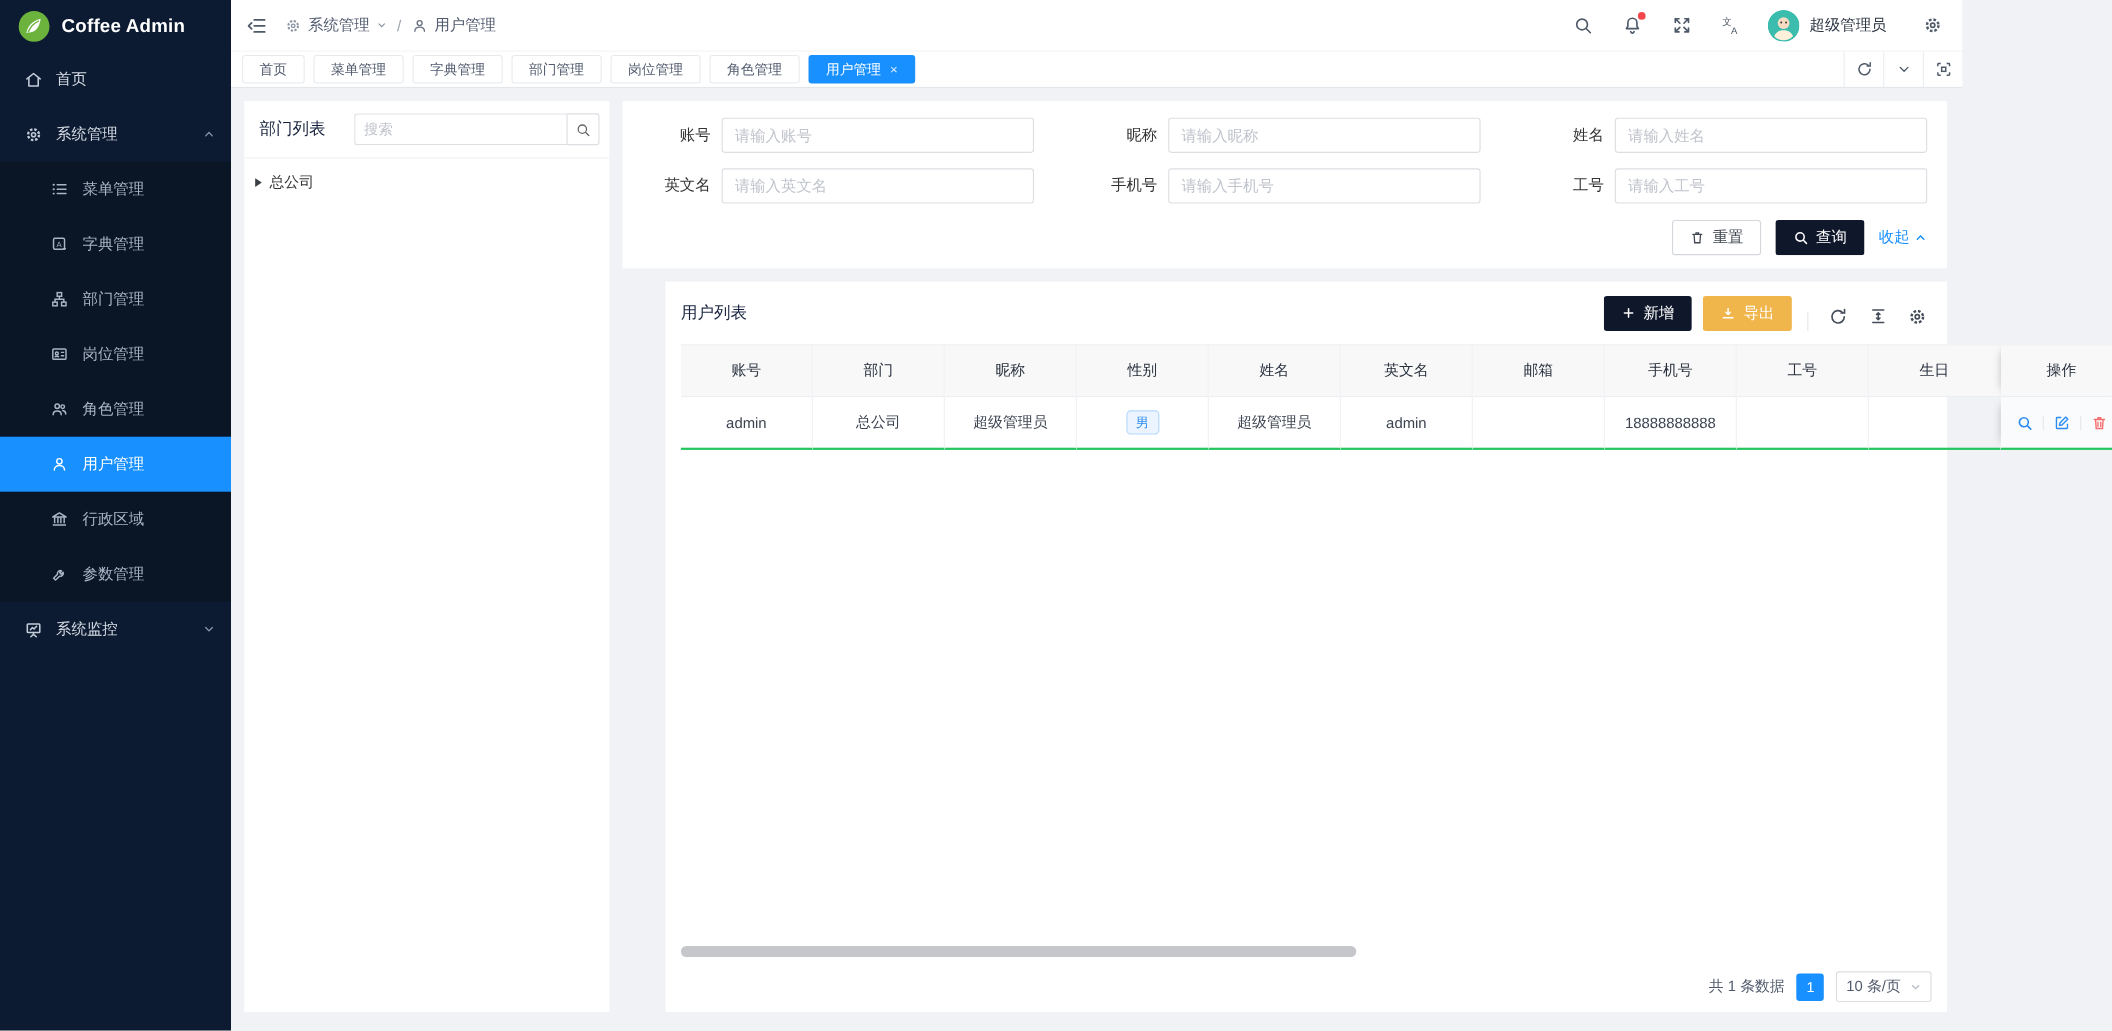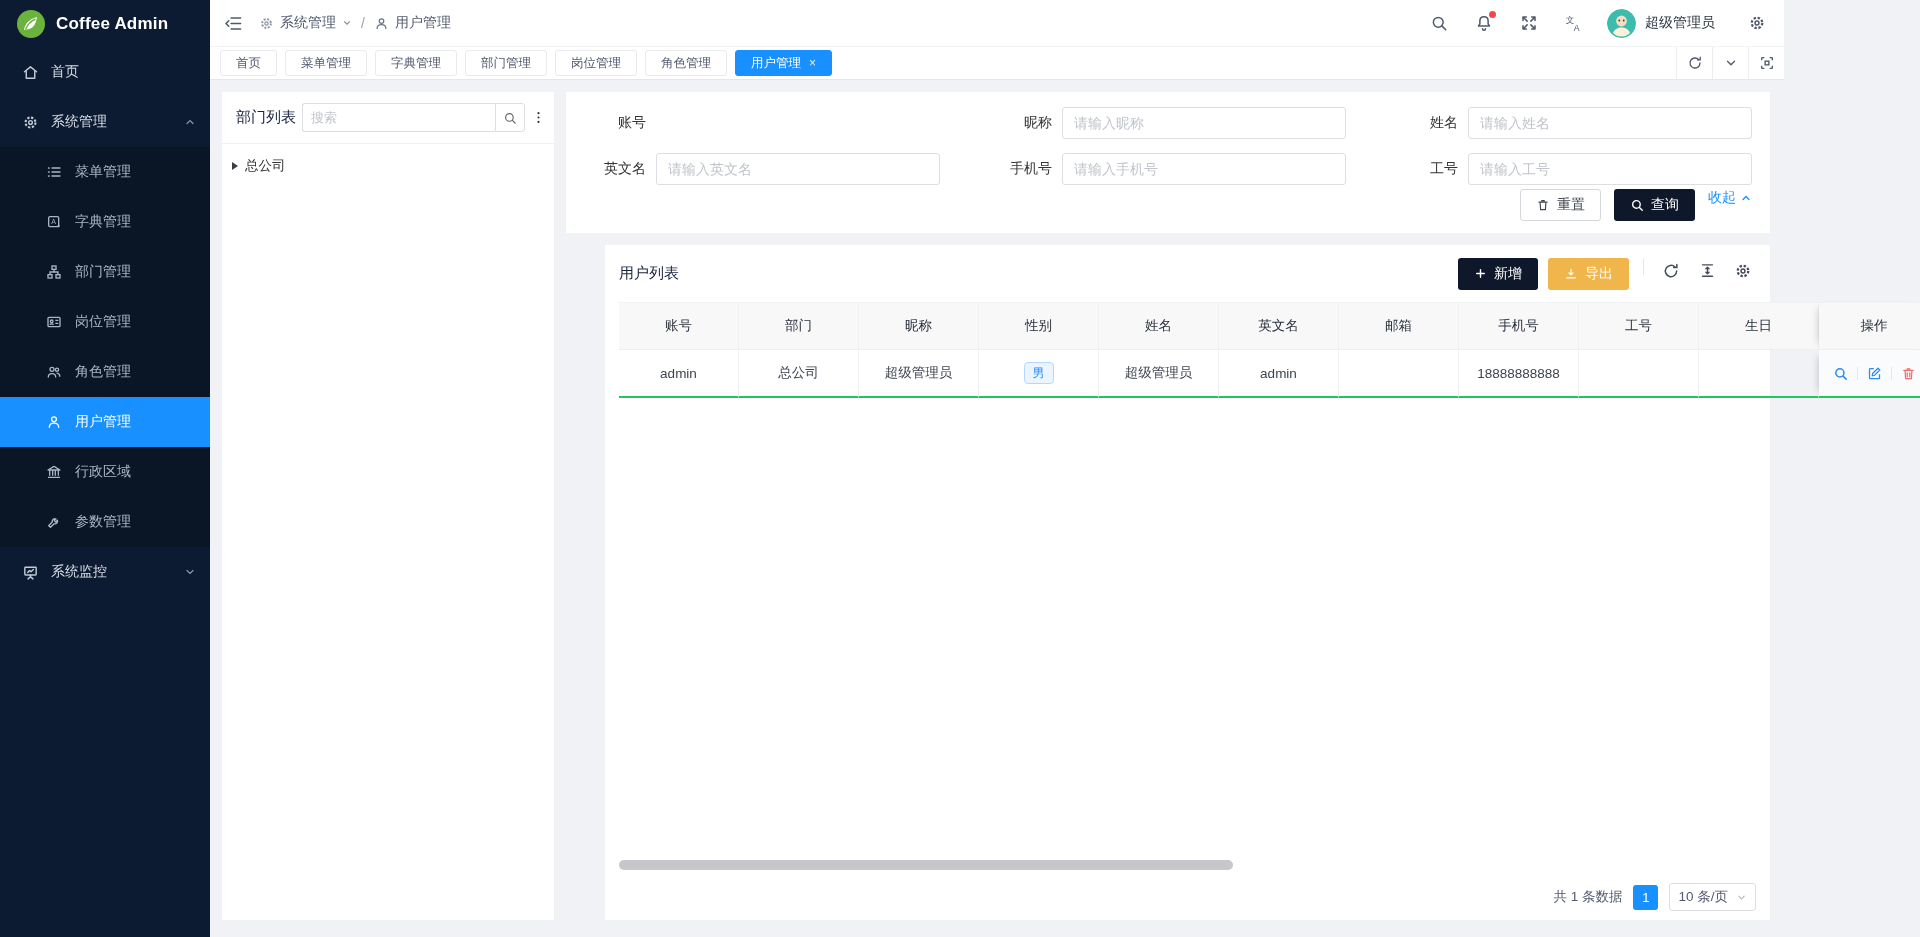--- a/index.html
+++ b/index.html
@@ -43,52 +43,52 @@
   .tab { height:26px; display:flex; align-items:center; padding:0 15px; border:1px solid #e8eaec; border-radius:3px; margin-right:8px; font-size:12.5px; color:#515a6e; background:#fff; cursor:pointer; white-space:nowrap; }
   .tab.active { background:#1890ff; border-color:#1890ff; color:#fff; }
   .tab-close { margin-left:8px; font-size:12px; color:#e3f0ff; line-height:1; }
   .tabbar-controls { margin-left:auto; display:flex; align-items:stretch; height:100%; }
   .tabbar-controls .tc-btn { width:36px; display:flex; align-items:center; justify-content:center; border-left:1px solid #ebedf0; color:#4e5969; cursor:pointer; }
 
   .content { flex:1; min-height:0; display:flex; gap:12px; padding:12px 14px 17px 12px; background:#f0f2f5; }
 
   
   .dept-card { width:332px; flex-shrink:0; background:#fff; display:flex; flex-direction:column; }
-  .dept-header { display:flex; align-items:center; gap:6px; padding:11px 8px 11px 14px; border-bottom:1px solid #f0f1f3; }
+  .dept-header { display:flex; align-items:center; gap:26px; padding:11px 8px 11px 14px; border-bottom:1px solid #f0f1f3; }
   .dept-title { font-size:15px; color:#17233d; white-space:nowrap; }
   .dept-search-group { flex:1; display:flex; height:29px; }
   .dept-search-input { flex:1; min-width:0; height:29px; border:1px solid #dcdee2; border-right:none; border-radius:3px 0 0 3px; padding:0 8px; font-size:13px; color:#8b5cf6; outline:none; }
   .dept-search-input::placeholder { color:#c0c4cc; }
   .dept-search-btn { width:30px; border:1px solid #dcdee2; border-radius:0 3px 3px 0; background:#fff; display:flex; align-items:center; justify-content:center; color:#666; cursor:pointer; }
   .dept-dots { width:18px; display:flex; align-items:center; justify-content:center; color:#333; cursor:pointer; }
   .tree { padding:9px 10px; }
   .tree-node { display:flex; align-items:center; gap:7px; height:26px; font-size:13.5px; color:#333; cursor:pointer; }
   .tree-caret { width:0; height:0; border-top:4.5px solid transparent; border-bottom:4.5px solid transparent; border-left:6px solid #3a3f45; }
 
   
   .right-col { flex:1; min-width:0; display:flex; flex-direction:column; gap:12px; }
 
   .form-card { background:#fff; padding:15px 18px 12px; flex-shrink:0; }
   .form-grid { display:grid; grid-template-columns:1fr 1fr 1fr; column-gap:50px; row-gap:14px; }
   .form-field { display:flex; align-items:center; }
   .form-label { width:62px; flex-shrink:0; text-align:right; margin-right:10px; font-size:14px; color:#333; white-space:nowrap; }
   .form-input { flex:1; min-width:0; height:32px; border:1px solid #dcdee2; border-radius:3px; padding:0 11px; font-size:14px; color:#333; outline:none; }
   .form-input::placeholder { color:#c0c4cc; }
-  .form-actions { display:flex; justify-content:flex-end; align-items:flex-start; gap:13px; margin-top:4px; }
+  .form-actions { display:flex; justify-content:flex-end; align-items:center; gap:13px; margin-top:15px; }
   .btn { height:32px; display:inline-flex; align-items:center; gap:7px; border-radius:3px; font-size:14px; padding:0 15px; cursor:pointer; border:1px solid transparent; }
   .btn-default { background:#fff; border-color:#d4d7dc; color:#42485​2; color:#424852; }
   .btn-primary { background:#0f172a; color:#fff; }
   .btn-export { background:#f0b64b; color:#fff; }
   .link-collapse { display:inline-flex; align-items:center; gap:4px; color:#1890ff; font-size:14px; cursor:pointer; }
 
   
   .table-card { flex:1; min-height:0; background:#fff; display:flex; flex-direction:column; padding:0 14px; position:relative;margin-left:39px; }
   .table-card-header { height:57px; display:flex; align-items:center; flex-shrink:0; }
   .table-title { font-size:15px; color:#17233d; }
-  .table-actions { margin-left:auto; display:flex; align-items:flex-start; gap:10px; }
+  .table-actions { margin-left:auto; display:flex; align-items:flex-end; gap:10px; }
   .ta-divider { width:1px; height:17px; background:#e3e6ea; margin:0 4px; }
   .ta-icon { width:26px; height:26px; display:flex; align-items:center; justify-content:center; color:#454c59; cursor:pointer; }
 
   .table { width:100%; flex-shrink:0; }
   .tr { display:flex; }
   .th, .td { width:120px; flex-shrink:0; height:48px; display:flex; align-items:center; justify-content:center; font-size:13.5px; border-right:1px solid #f0f1f3; }
   .th { background:#f8f8f9; color:#28303d; border-bottom:1px solid #eceef1; border-top:1px solid #f0f1f3; }
   .td { color:#3c4350; border-bottom:2px solid #22c55e; }
   .th-op, .td-op { flex:1; min-width:110px; border-right:none; box-shadow:-7px 0 8px -7px rgba(0,0,0,.22); }
   .td-op { background:#fafbfc; }
@@ -402,20 +402,21 @@
           </div>
         </div>
       </div>
 
       <div class="right-col">
 
         <div class="form-card">
           <div class="form-grid">
             <div class="form-field">
               <span class="form-label">账号</span>
+              <input class="form-input" placeholder="请输入账号" style="">
             </div>
             <div class="form-field">
               <span class="form-label">昵称</span>
               <input class="form-input" placeholder="请输入昵称" style="">
             </div>
             <div class="form-field">
               <span class="form-label">姓名</span>
               <input class="form-input" placeholder="请输入姓名" style="">
             </div>
             <div class="form-field">

